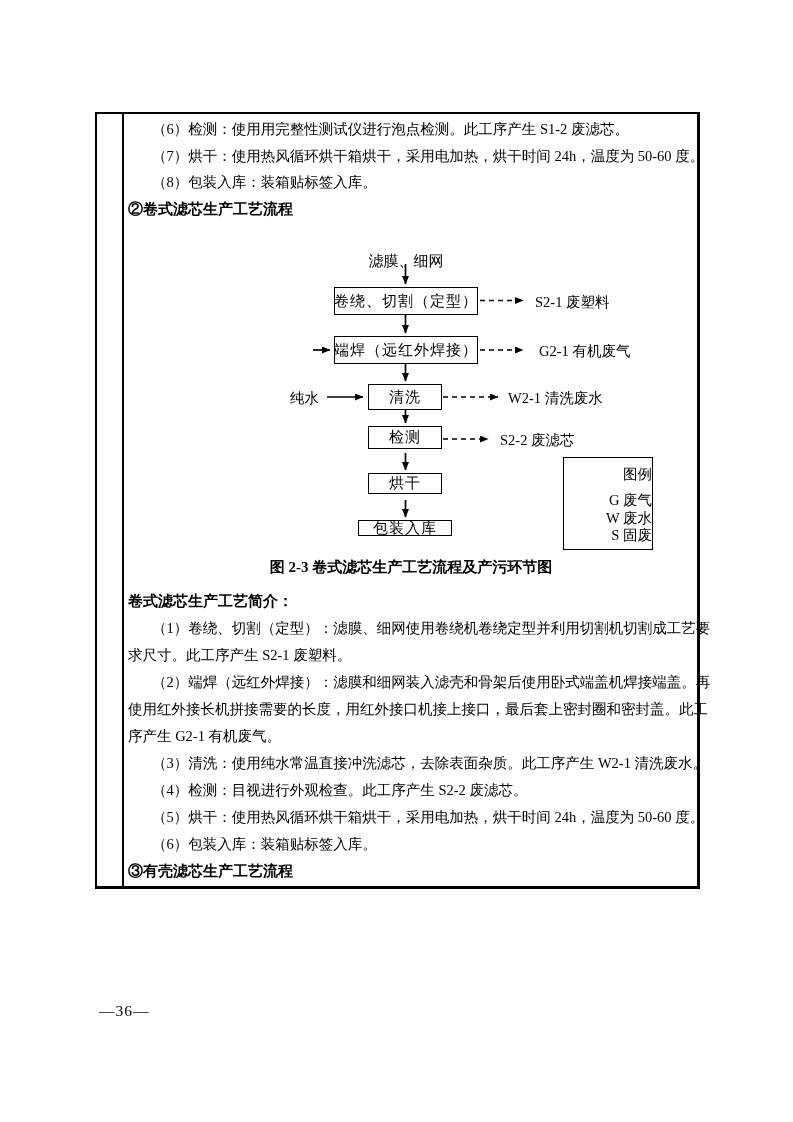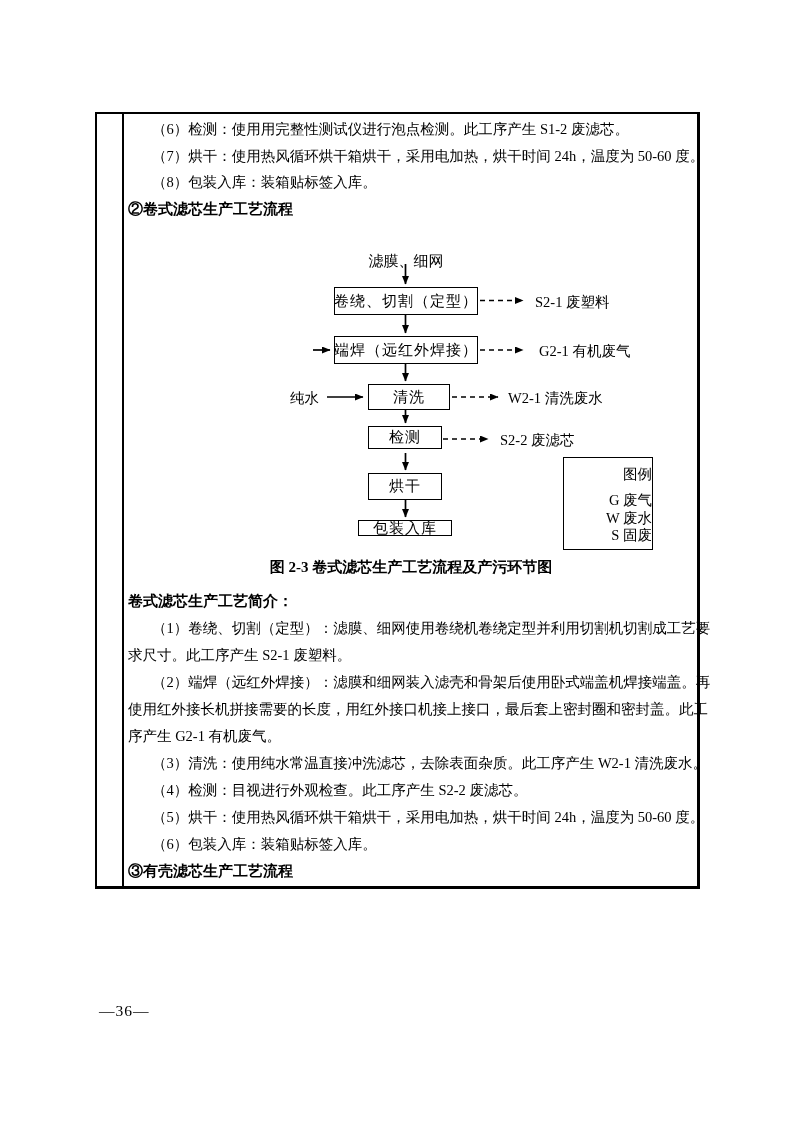--- a/index.html
+++ b/index.html
@@ -68,23 +68,23 @@
     <div class="line indent">（6）检测：使用用完整性测试仪进行泡点检测。此工序产生 S1-2 废滤芯。</div>
     <div class="line indent">（7）烘干：使用热风循环烘干箱烘干，采用电加热，烘干时间 24h，温度为 50-60 度。</div>
     <div class="line indent">（8）包装入库：装箱贴标签入库。</div>
     <div class="line bold">②卷式滤芯生产工艺流程</div>
   </div>
 
   <div class="flow-label" style="left:330px;top:246px;width:152px;text-align:center;font-size:15px;margin-top:6px;">滤膜、细网</div>
 
   <div class="flow-box" style="left:334px;top:287px;width:144px;height:28px;">卷绕、切割（定型）</div>
   <div class="flow-box" style="left:334px;top:336px;width:144px;height:28px;">端焊（远红外焊接）</div>
-  <div class="flow-box" style="left:368px;top:384px;width:82px;height:26px;">清洗</div>
+  <div class="flow-box" style="left:368px;top:384px;width:74px;height:26px;">清洗</div>
   <div class="flow-box" style="left:368px;top:426px;width:74px;height:23px;">检测</div>
-  <div class="flow-box" style="left:368px;top:473px;width:74px;height:27px;">烘干</div>
+  <div class="flow-box" style="left:368px;top:473px;width:74px;height:21px;">烘干</div>
   <div class="flow-box" style="left:358px;top:520px;width:94px;height:16px;">包装入库</div>
 
   <div class="flow-label" style="left:290px;top:389px;">纯水</div>
 
   <div class="flow-label" style="left:535px;top:293px;">S2-1 废塑料</div>
   <div class="flow-label" style="left:539px;top:342px;">G2-1 有机废气</div>
   <div class="flow-label" style="left:508px;top:389px;">W2-1 清洗废水</div>
   <div class="flow-label" style="left:500px;top:431px;">S2-2 废滤芯</div>
 
   <div class="legend-box">

